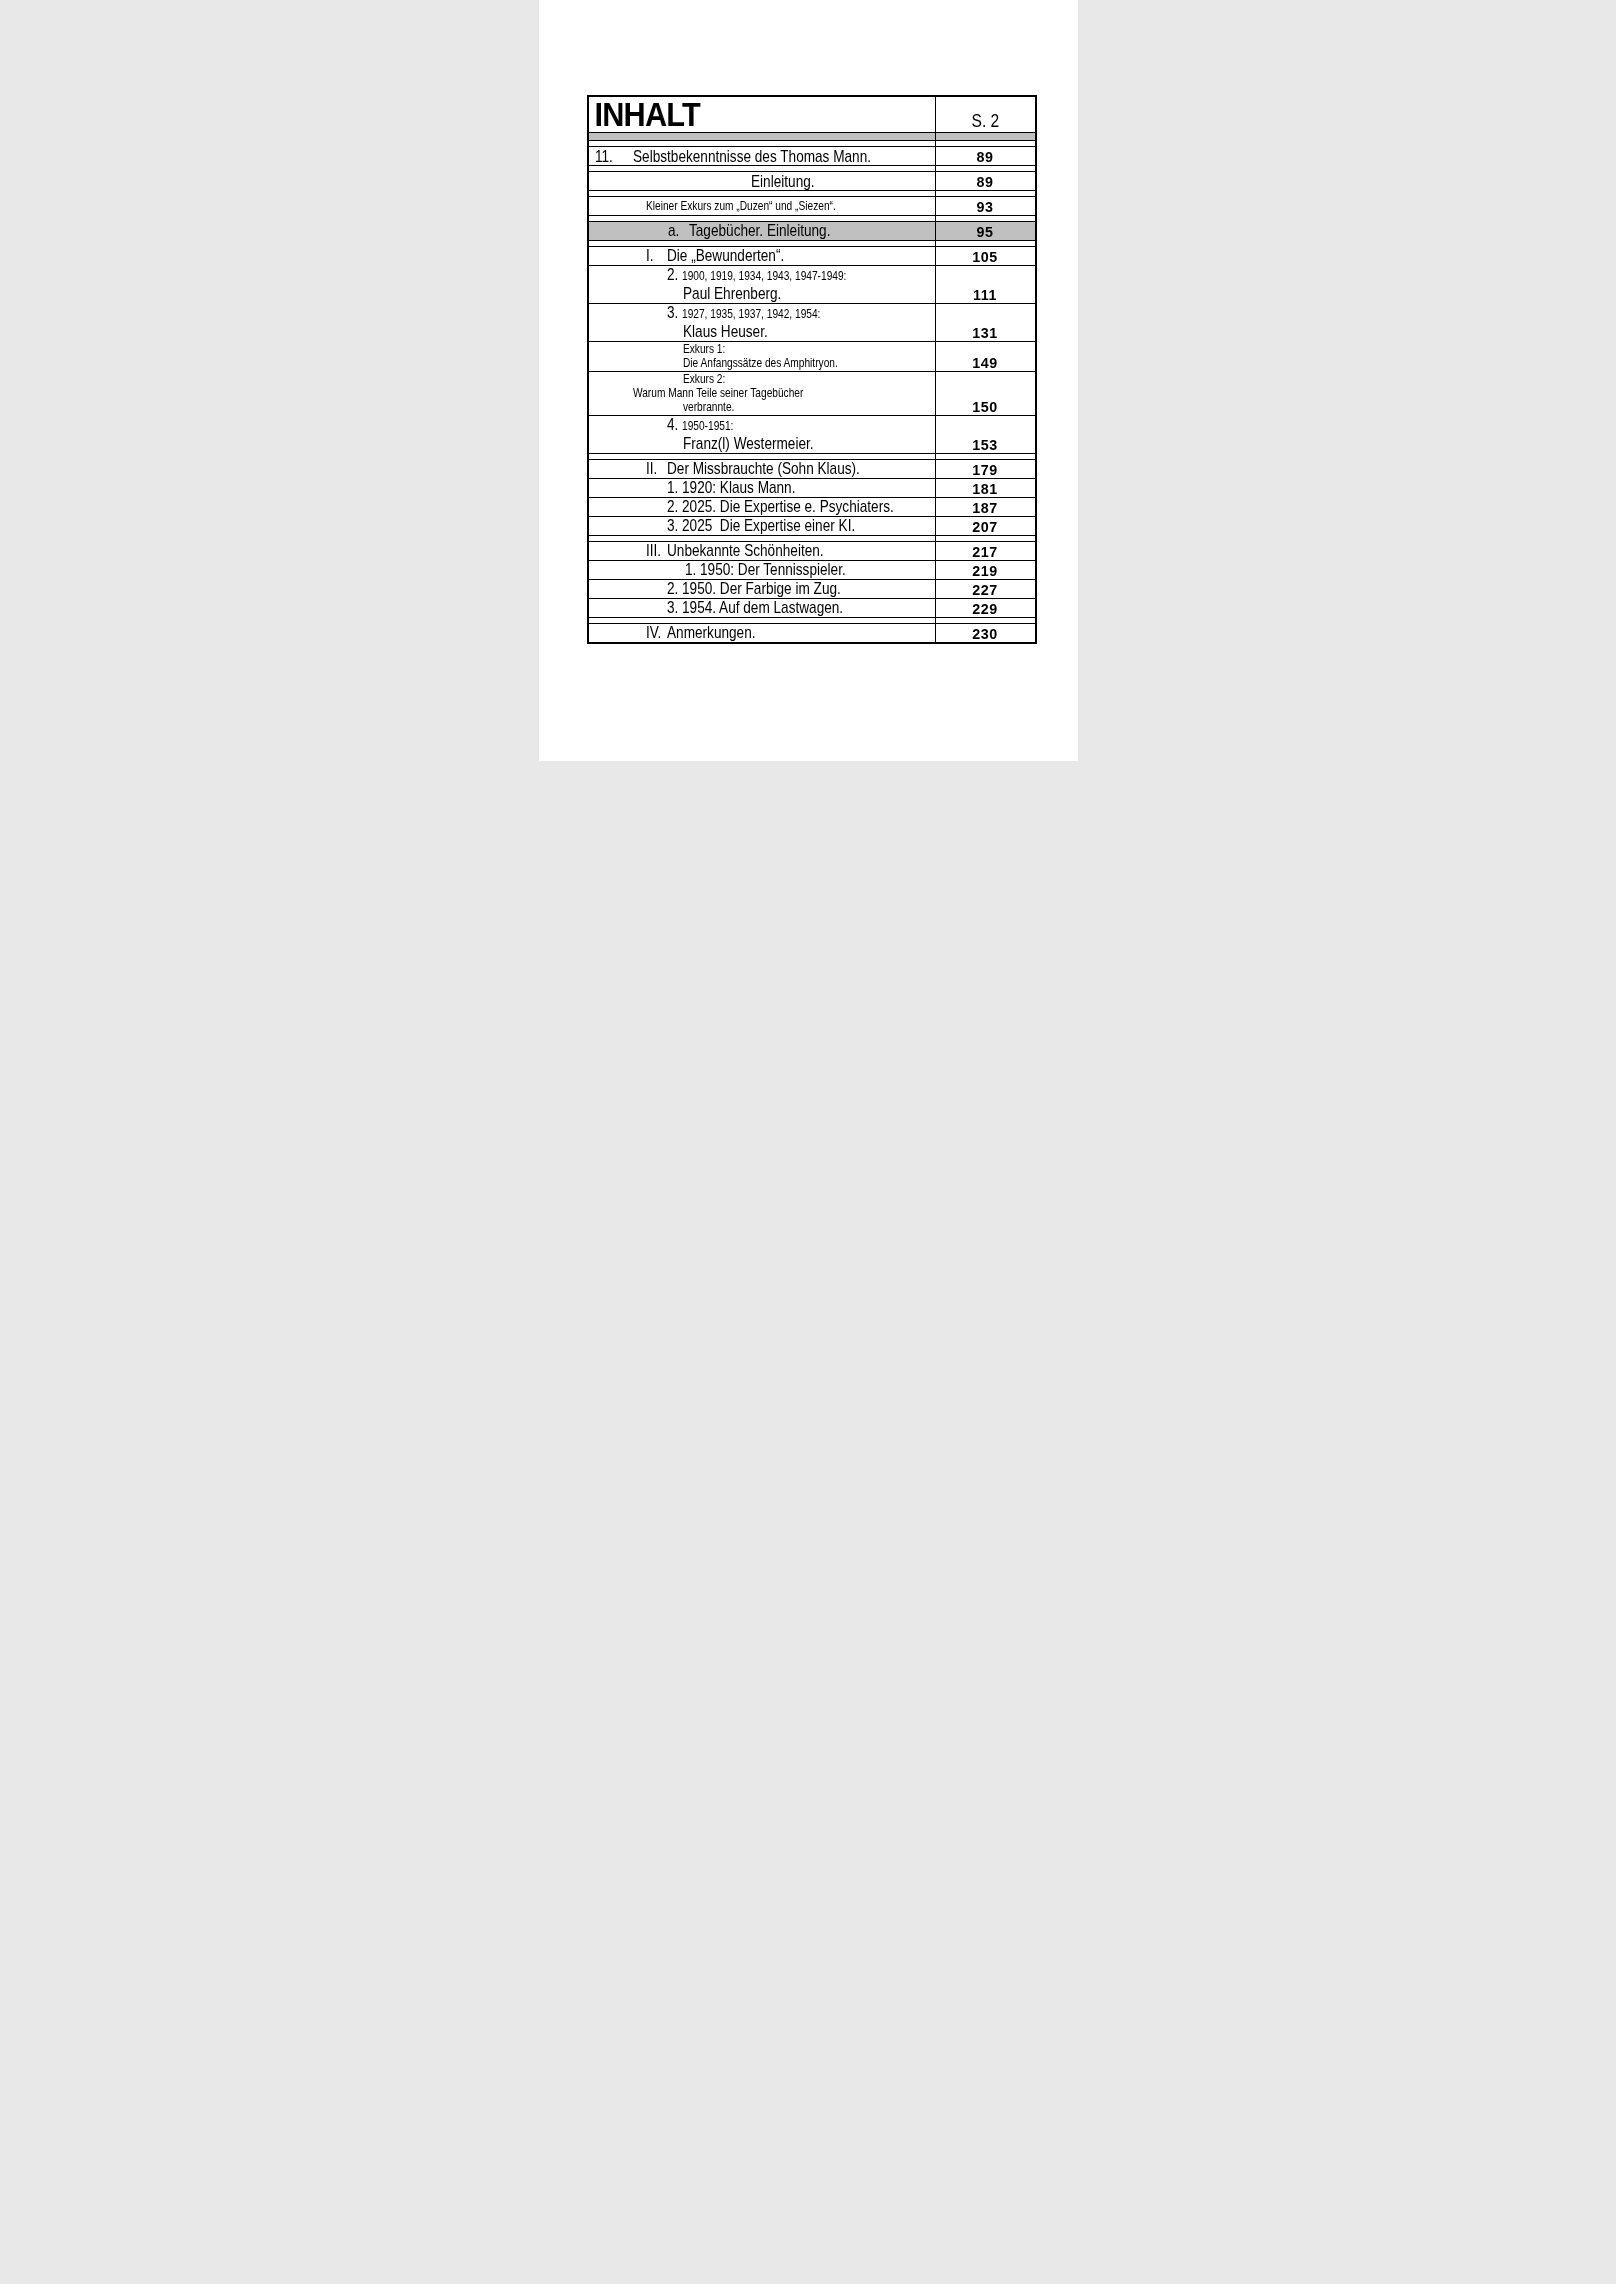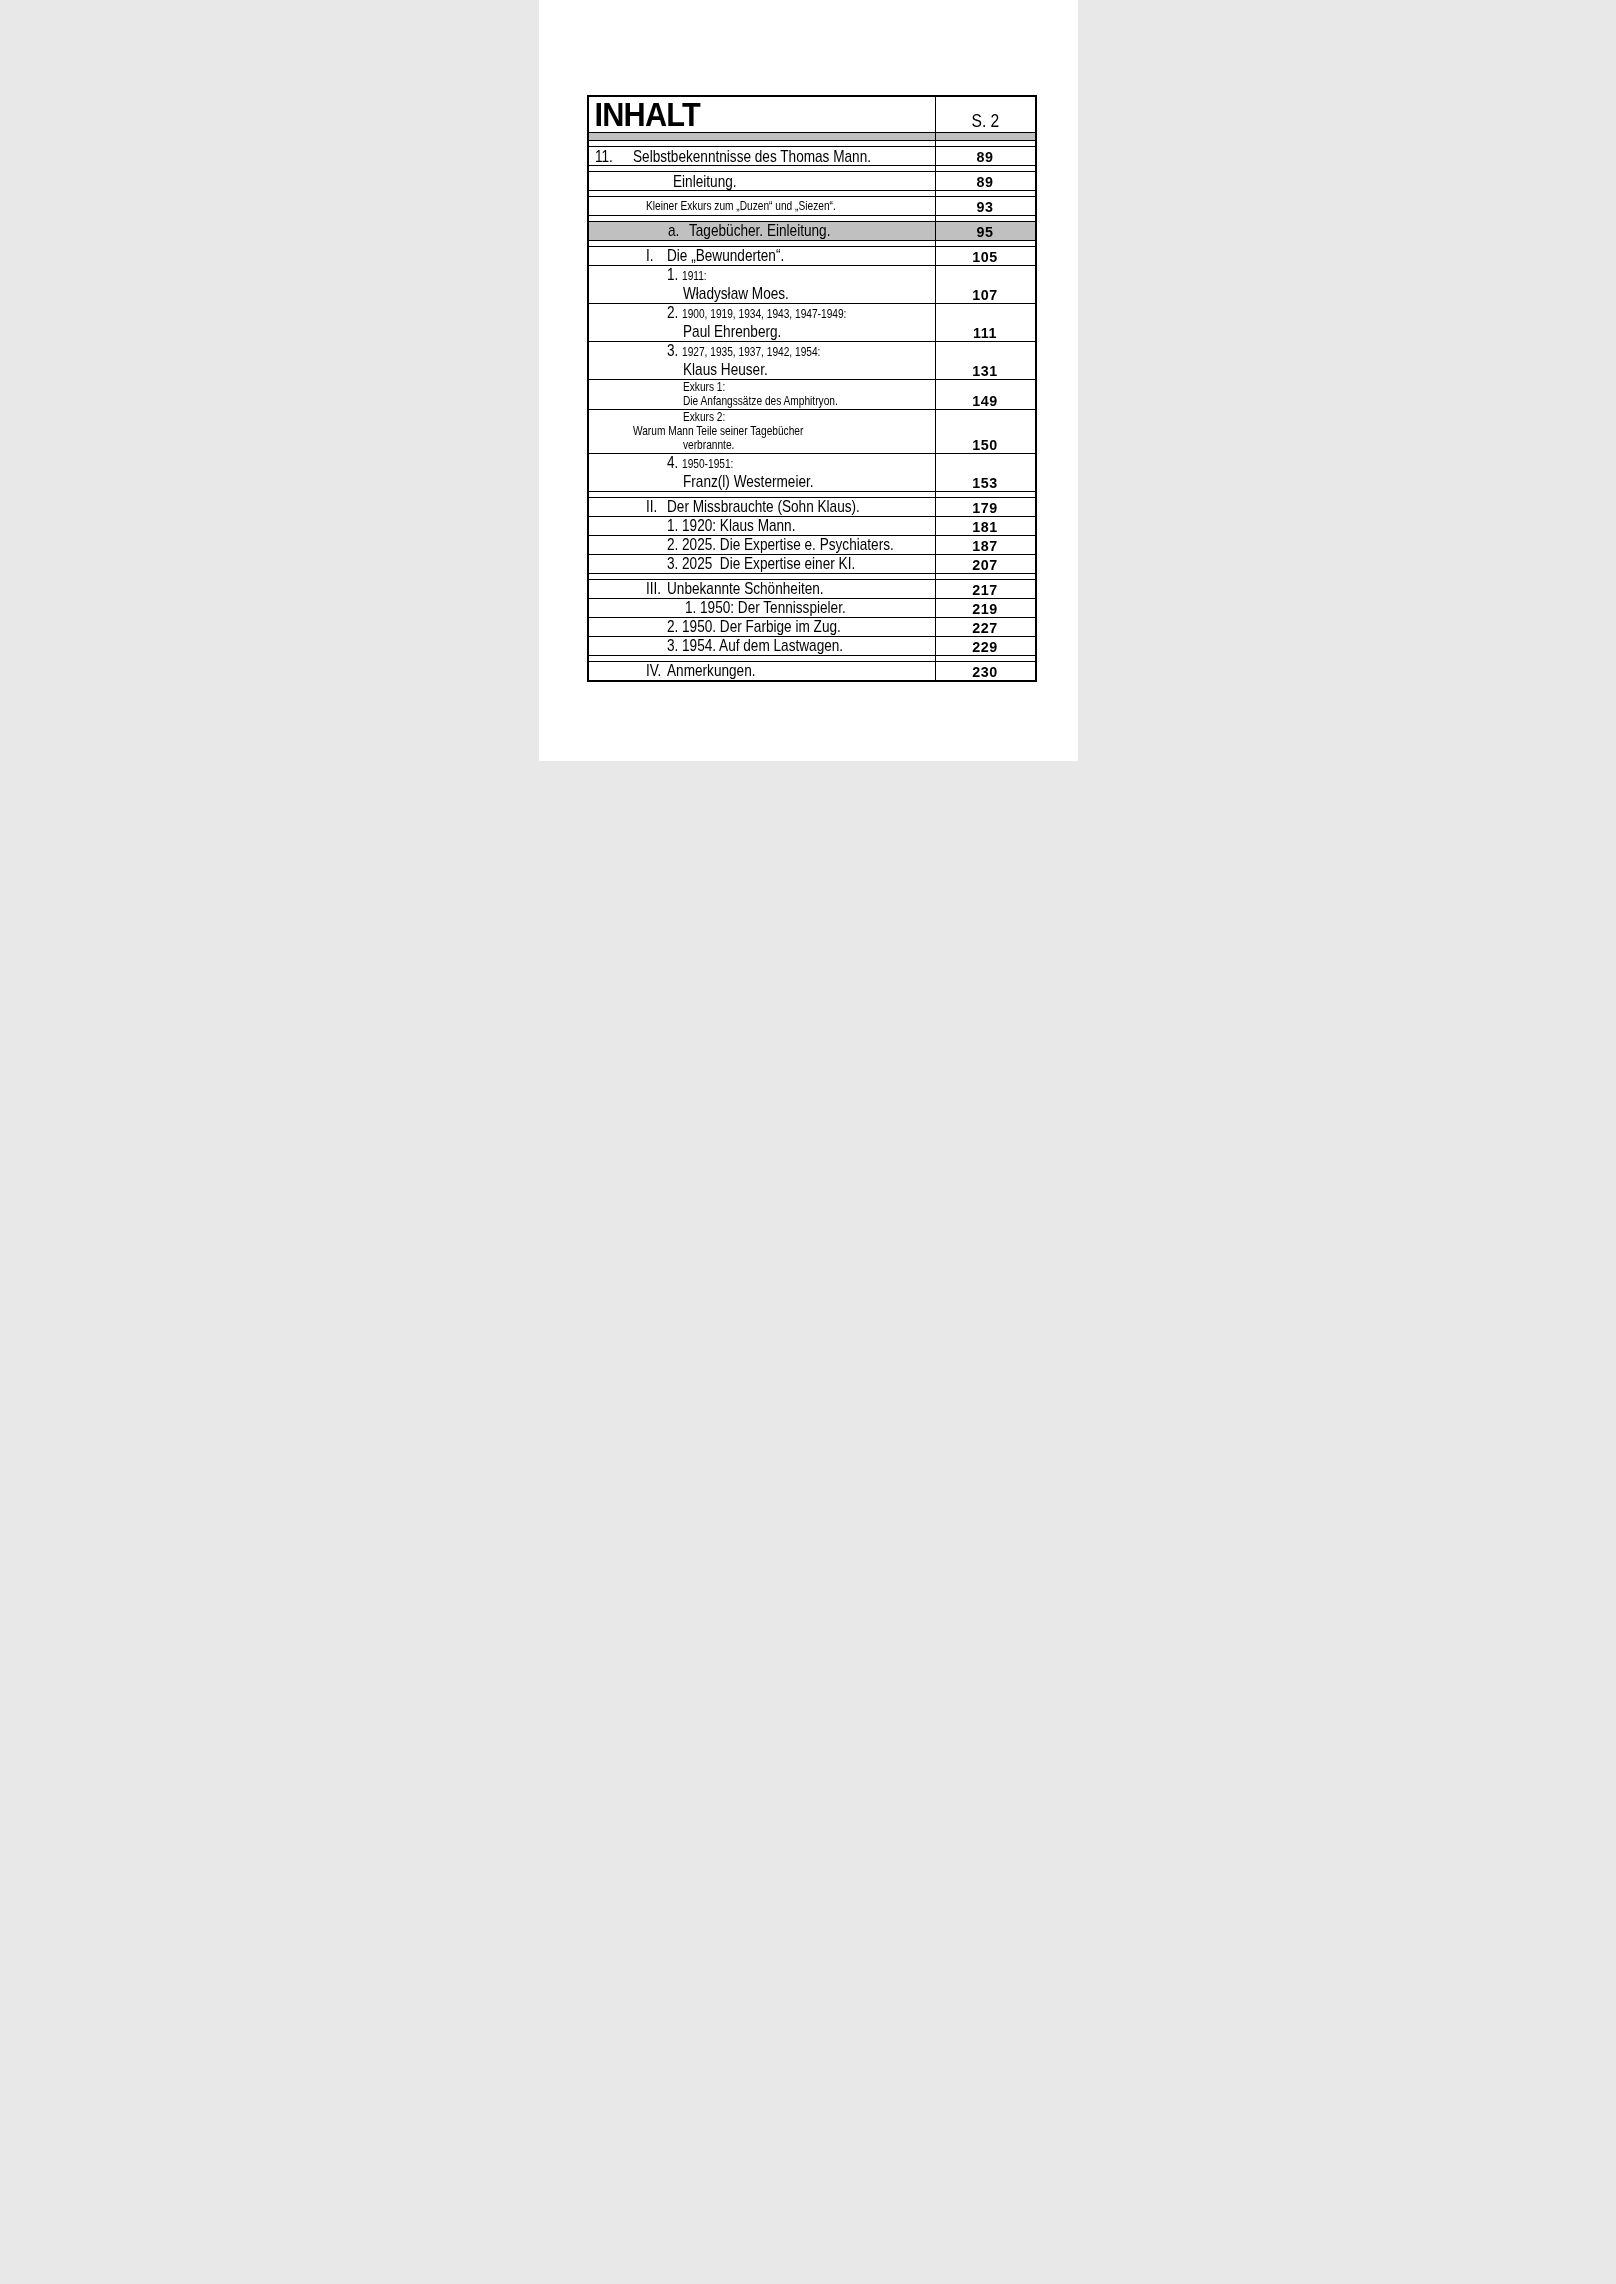--- a/index.html
+++ b/index.html
@@ -69,21 +69,21 @@
         <div class="cr">
           <span class="pnum">89</span>
         </div>
       </div>
       <div class="row spacer">
         <div class="cl"></div>
         <div class="cr"></div>
       </div>
       <div class="row entry">
         <div class="cl">
-          <div class="line lg" style="padding-left: 84px;"><span class="cond">Einleitung.</span></div>
+          <div class="line lg" style="padding-left: 57px; text-align: center;"><span class="cond">Einleitung.</span></div>
         </div>
         <div class="cr">
           <span class="pnum">89</span>
         </div>
       </div>
       <div class="row spacer">
         <div class="cl"></div>
         <div class="cr"></div>
       </div>
       <div class="row entry">
@@ -109,29 +109,20 @@
       <div class="row spacer">
         <div class="cl"></div>
         <div class="cr"></div>
       </div>
       <div class="row entry">
         <div class="cl">
           <div class="line lg" style="padding-left: 57px;"><span class="mbox" style="width: 21.7px;"><span class="cond">I.</span></span><span class="cond">Die „Bewunderten“.</span></div>
         </div>
         <div class="cr">
           <span class="pnum">105</span>
-        </div>
-      </div>
-      <div class="row entry">
-        <div class="cl">
-          <div class="line lg" style="padding-left: 78px;"><span class="mbox" style="width: 15.7px;"><span class="cond">1.</span></span><span class="cond sm">1911:</span></div>
-          <div class="line lg" style="padding-left: 94px;"><span class="cond">Władysław Moes.</span></div>
-        </div>
-        <div class="cr">
-          <span class="pnum">107</span>
         </div>
       </div>
       <div class="row entry">
         <div class="cl">
           <div class="line lg" style="padding-left: 78px;"><span class="mbox" style="width: 15.7px;"><span class="cond">2.</span></span><span class="cond sm">1900, 1919, 1934, 1943, 1947-1949:</span></div>
           <div class="line lg" style="padding-left: 94px;"><span class="cond">Paul Ehrenberg.</span></div>
         </div>
         <div class="cr">
           <span class="pnum">111</span>
         </div>

